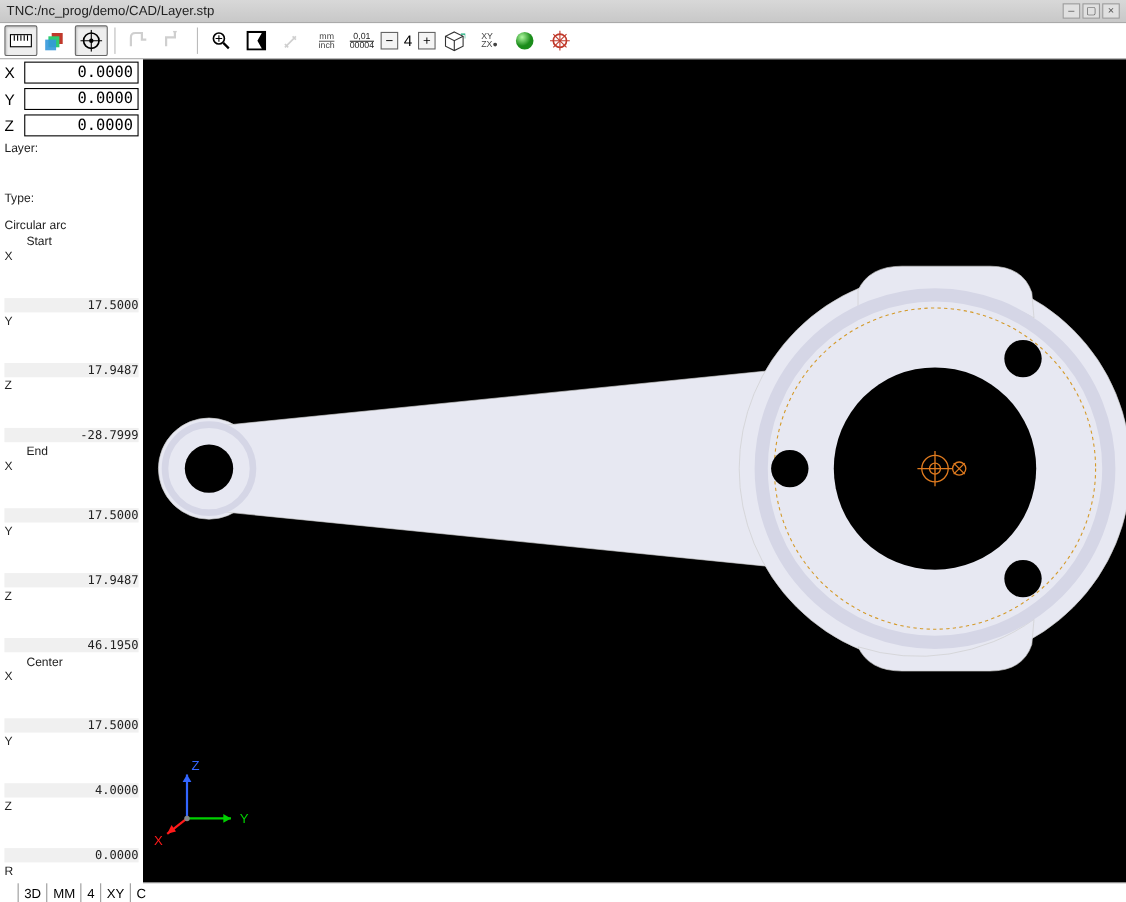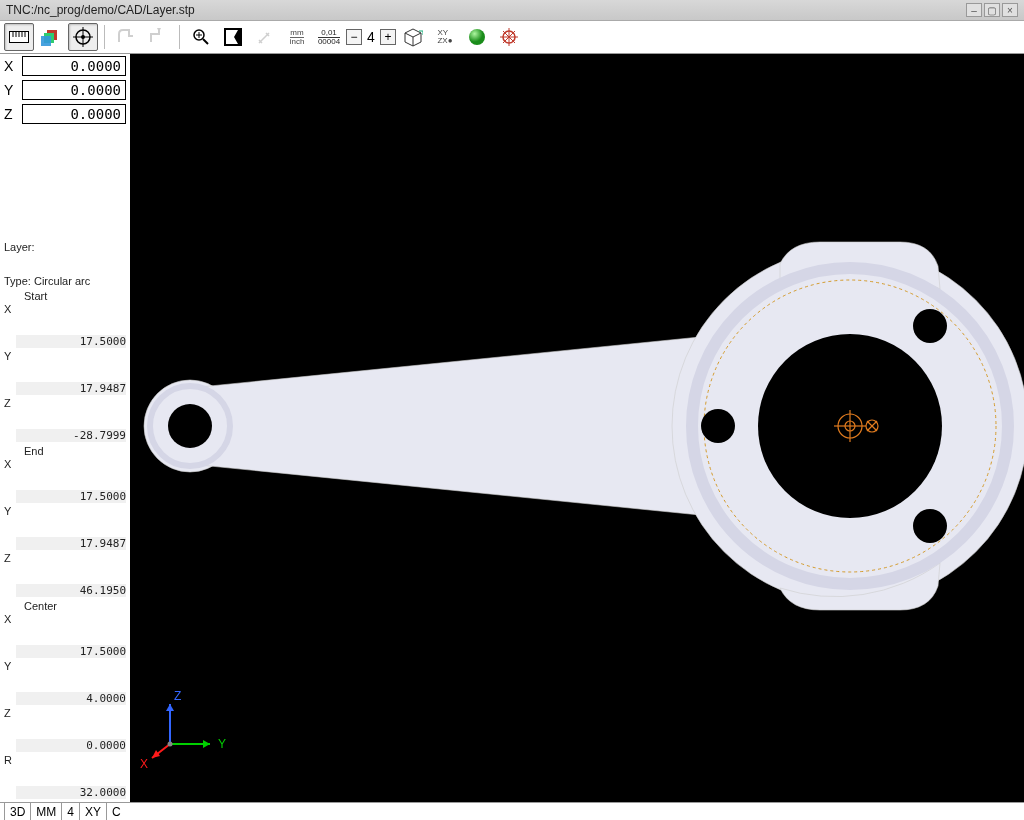--- a/index.html
+++ b/index.html
@@ -19,32 +19,32 @@
   .sq { width:16px;height:16px;border:1px solid #666;display:flex;align-items:center;justify-content:center;font-size:12px;line-height:1;cursor:pointer;background:#f4f4f4;}
   .precision { font-size:8px; line-height:8px; text-align:center; color:#222;}
   
   .body { display:flex; height: calc(820px - 20px - 34px - 18px); }
   .sidebar { width: 130px; background:#fff; display:flex; flex-direction:column; }
   .coord { display:flex; align-items:center; padding:2px 4px; gap:4px;}
   .coord .lab { width:14px; font-size:14px; }
   .coord .val { flex:1; border:1px solid #000; padding:1px 4px; text-align:right; font-family:monospace; font-size:14px;}
   .spacer { flex:1; }
   .info { font-size:11px; color:#222; padding:2px 4px; background:#fff;}
-  .info .row { display:flex; justify-content:space-between; padding:1px 0;}
+  .info .row { display:flex; justify-content:space-between; padding:1px 0;flex-direction:column;}
   .info .row .v { font-family:monospace; text-align:right; min-width:70px;margin-top:32px;}
   .info .hdr { font-weight:normal; padding-top:2px;margin-left:20px;}
   .info .row.short .l { width: 12px; }
   .info .row.short .v { flex:1; background:#f0f0f0;}
   
   .viewport { flex:1; background:#000; position:relative; overflow:hidden;}
   .viewport svg { width:100%; height:100%; display:block;}
   
   .statusbar { height:18px; background:#fff; border-top:1px solid #999; display:flex; align-items:center; font-size:12px; color:#000; padding:0 4px;}
   .statusbar .msg { flex:1;}
-  .statusbar .cells { display:flex;}
+  .statusbar .cells { display:flex;margin-left:12px;}
   .statusbar .cell { border-left:1px solid #999; padding:0 5px; height:18px; display:flex; align-items:center;}
   
   .mmInch { font-size:8px; line-height:8px; text-align:center; color:#444;}
   .xyPanel { font-size:8px; line-height:8px; color:#444;}
 </style>
 </head>
 <body>
 
 <div class="titlebar">
   <span class="title">TNC:/nc_prog/demo/CAD/Layer.stp</span>

